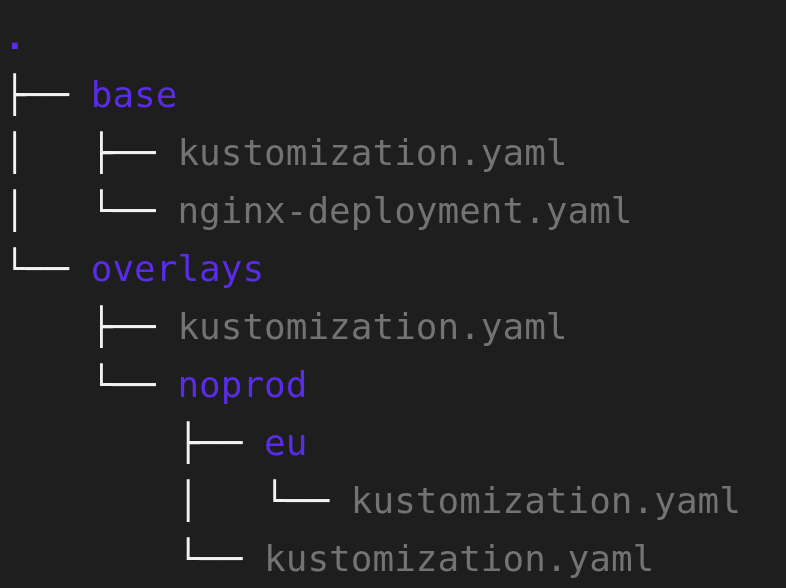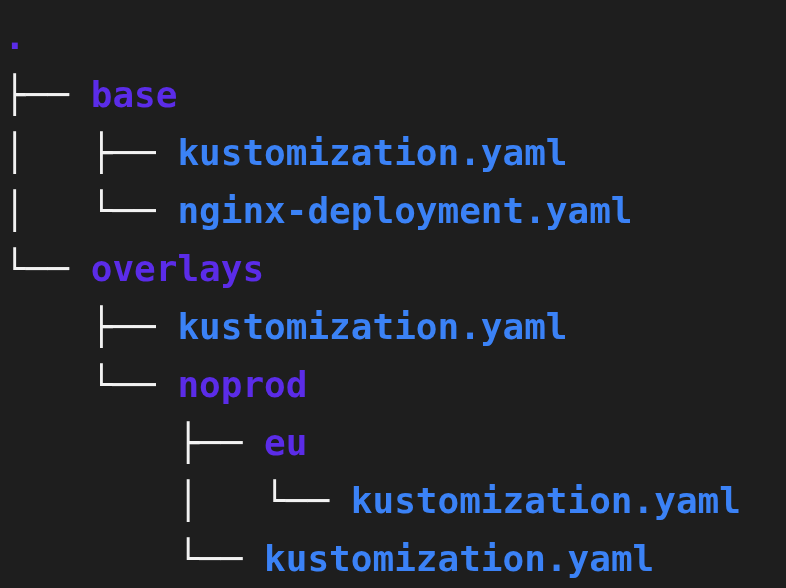--- a/index.html
+++ b/index.html
@@ -36,26 +36,26 @@
     height: 58px;
   }
 
   .branch {
     color: #f2f2f2;
     font-weight: 400;
   }
 
   .dir {
     color: #5b2ce8;
-    font-weight: 700;
+    font-weight: 400;
   }
 
   .file {
-    color: #3b82f6;
-    font-weight: 700;
+    color: #737373;
+    font-weight: 400;
   }
 
   .root {
     color: #5b2ce8;
     font-weight: 700;
   }
 </style>
 </head>
 <body>
 

